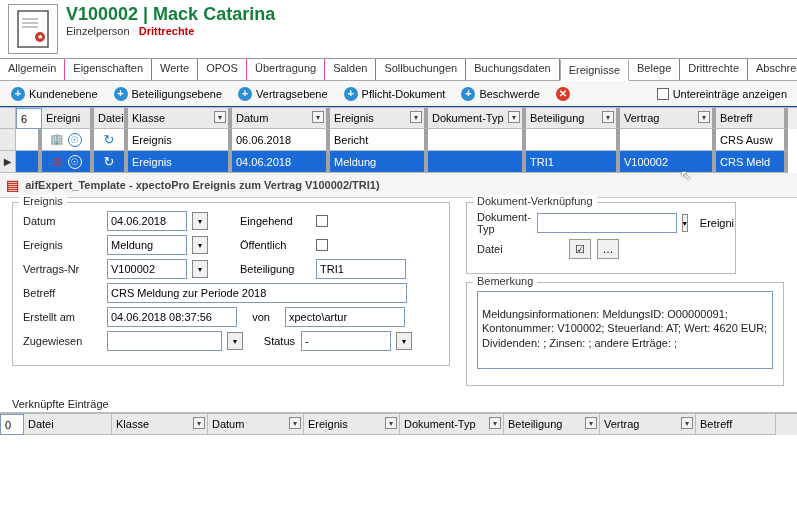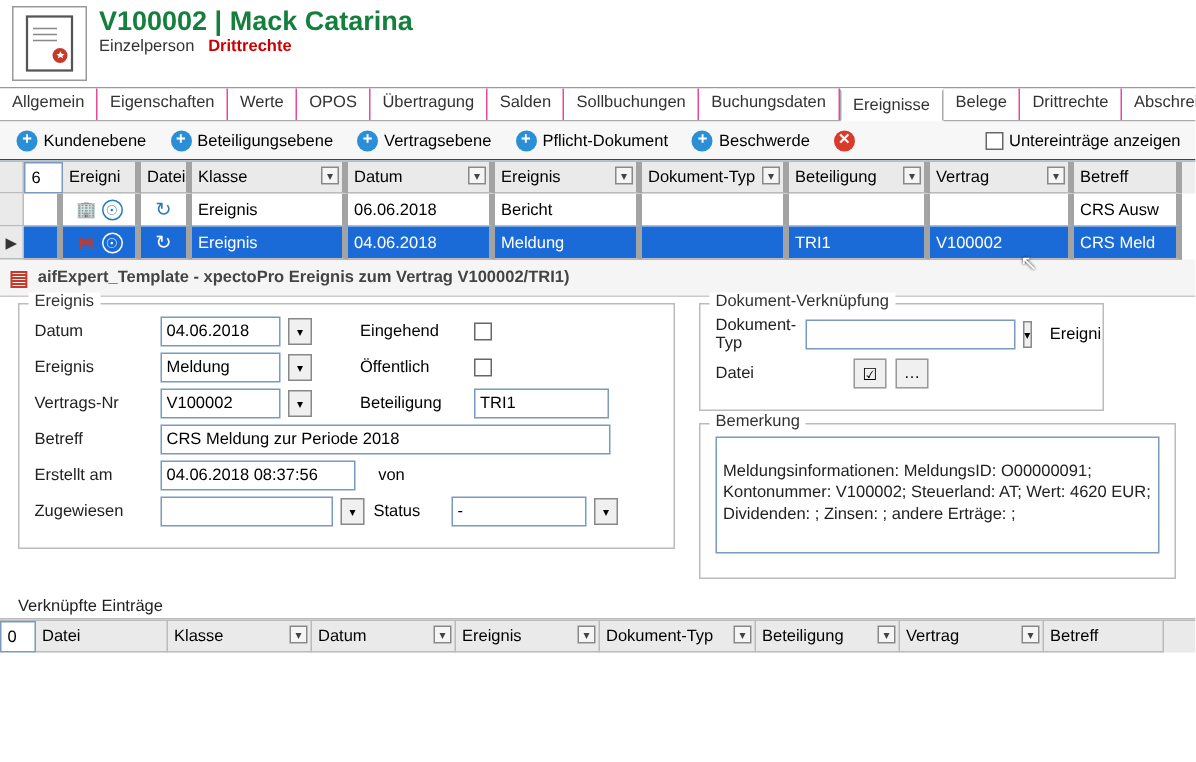--- a/index.html
+++ b/index.html
@@ -239,26 +239,27 @@
         <input class="input" style="width: 90px;" value="TRI1">
       </div>
       <div class="frow">
         <div class="flabel">Betreff</div>
         <input class="input" style="width: 300px;" value="CRS Meldung zur Periode 2018">
       </div>
       <div class="frow">
         <div class="flabel">Erstellt am</div>
         <input class="input" style="width: 130px;" value="04.06.2018 08:37:56">
         <div style="width:36px;text-align:center">von</div>
+        <input class="input" style="width: 120px;" value="xpecto\artur">
       </div>
       <div class="frow">
         <div class="flabel">Zugewiesen</div>
         <input class="input" style="width: 115px;">
           <span class="dd-btn">▾</span>
-        <div style="width:46px;text-align:left">Status</div>
+        <div style="width:46px;text-align:right">Status</div>
         <input class="input" style="width: 90px;" value="-">
           <span class="dd-btn">▾</span>
       </div>
     </div>
   </div>
 
   <div>
     <div class="fieldset fs-right" style="height:72px">
       <div class="legend">Dokument-Verknüpfung</div>
       <div class="frow">

